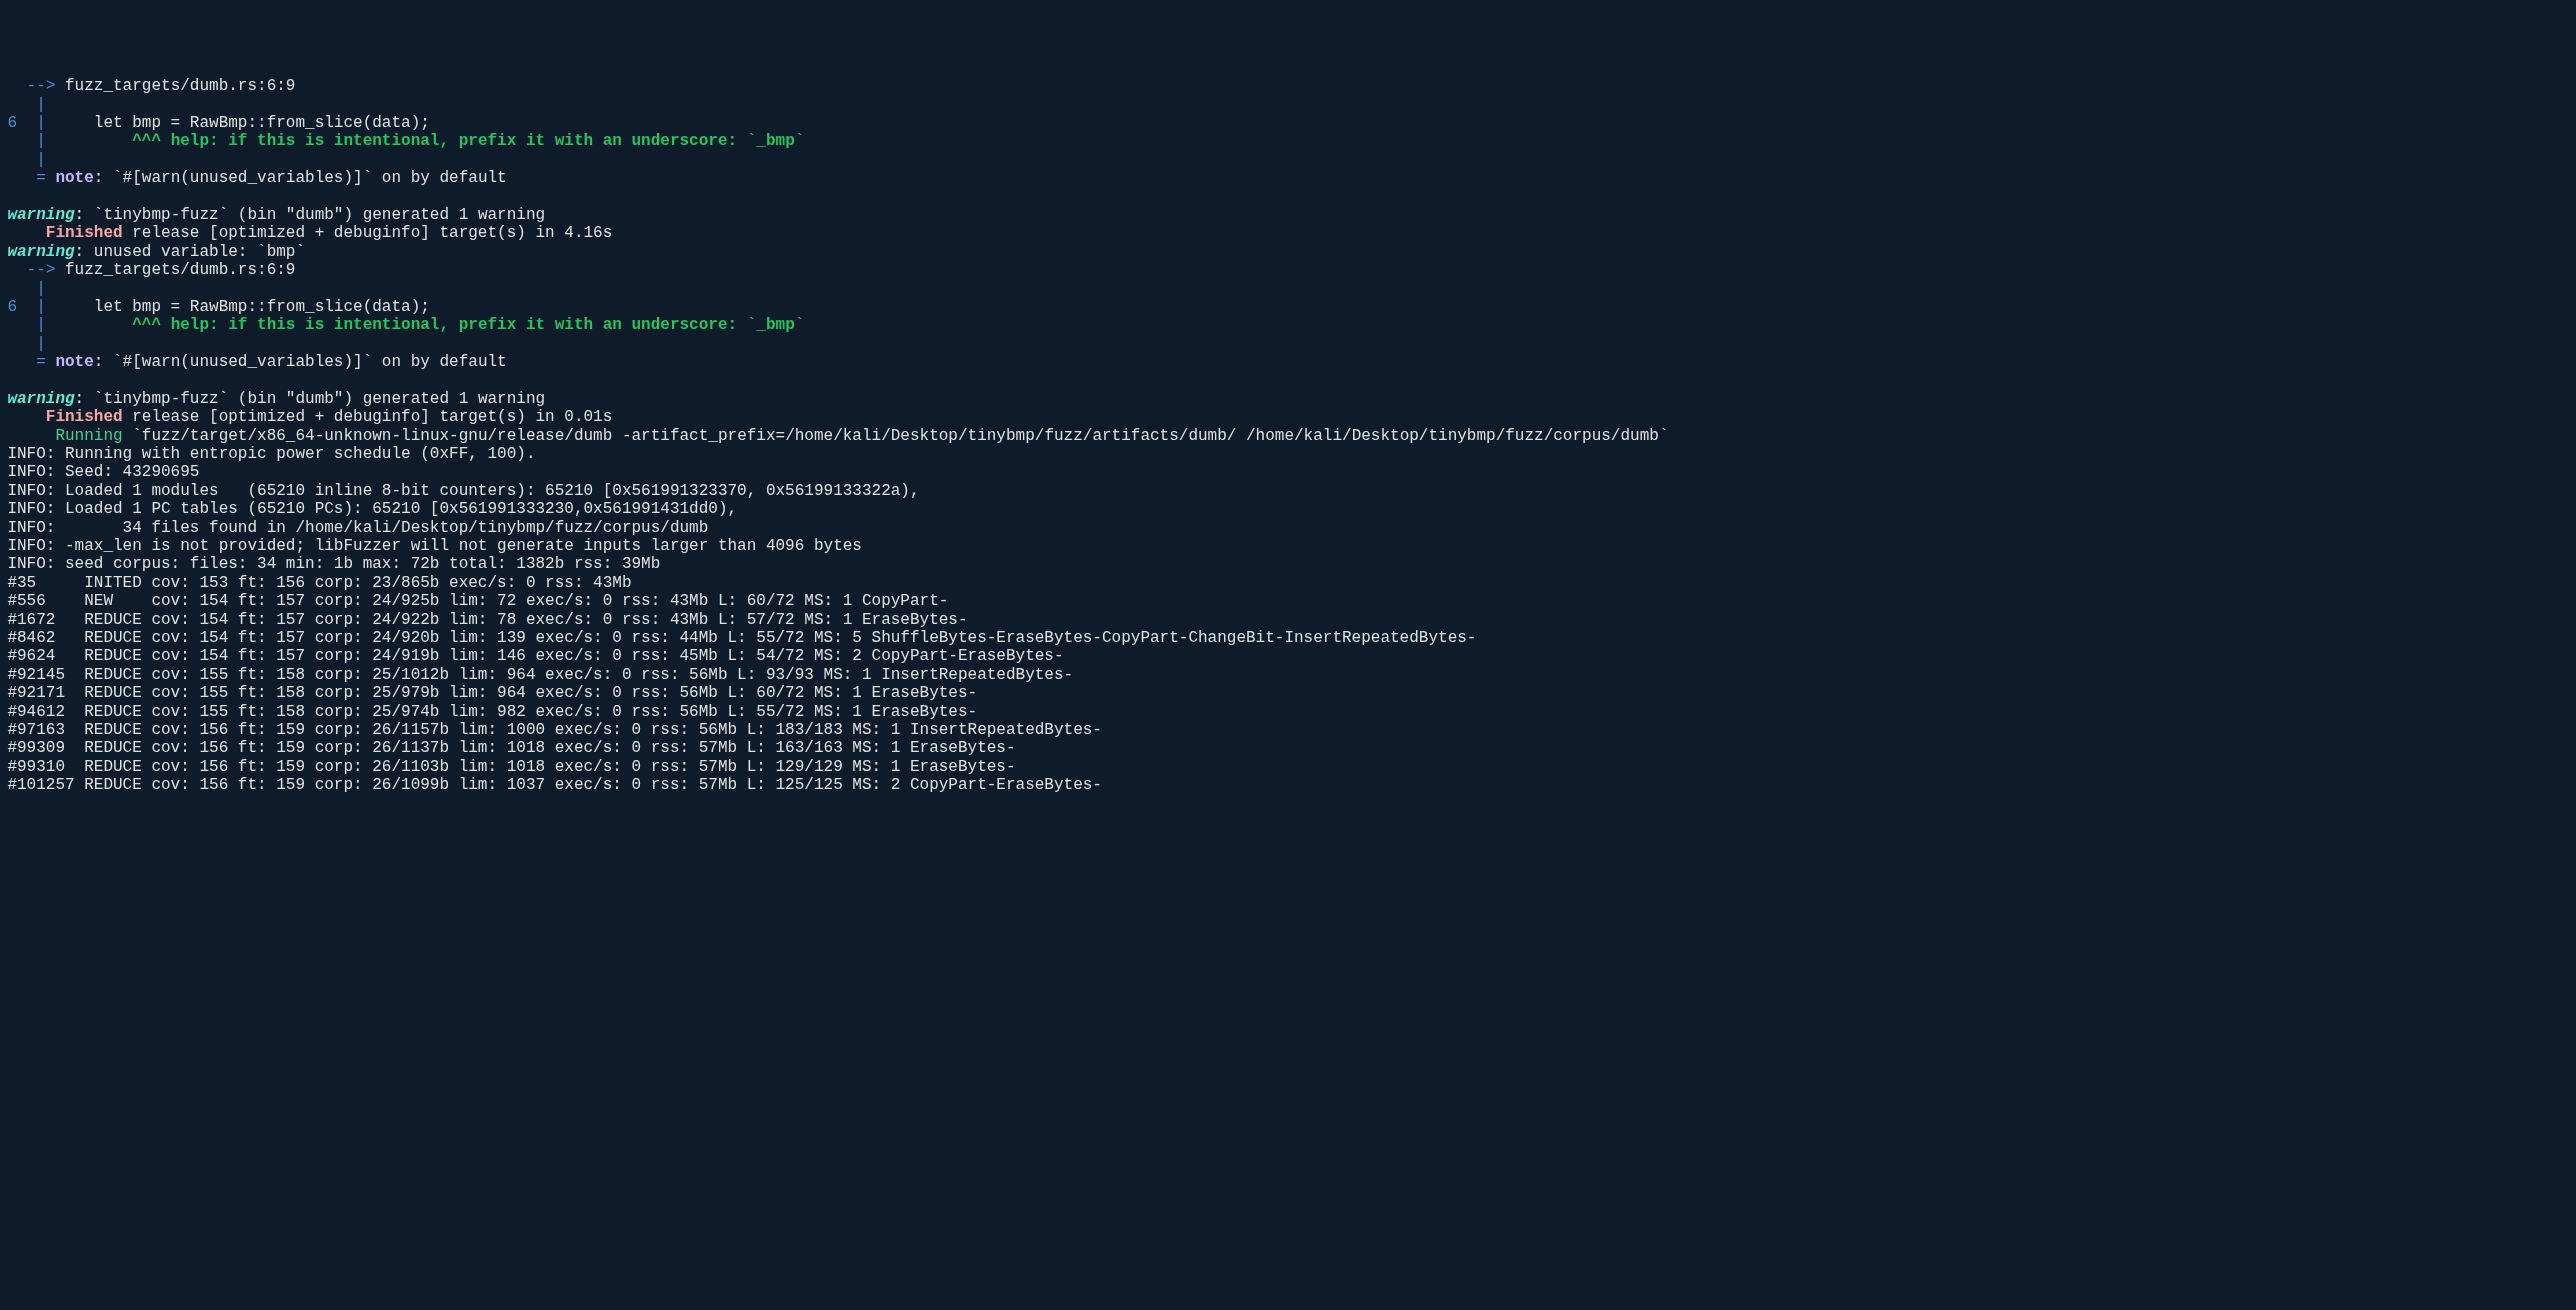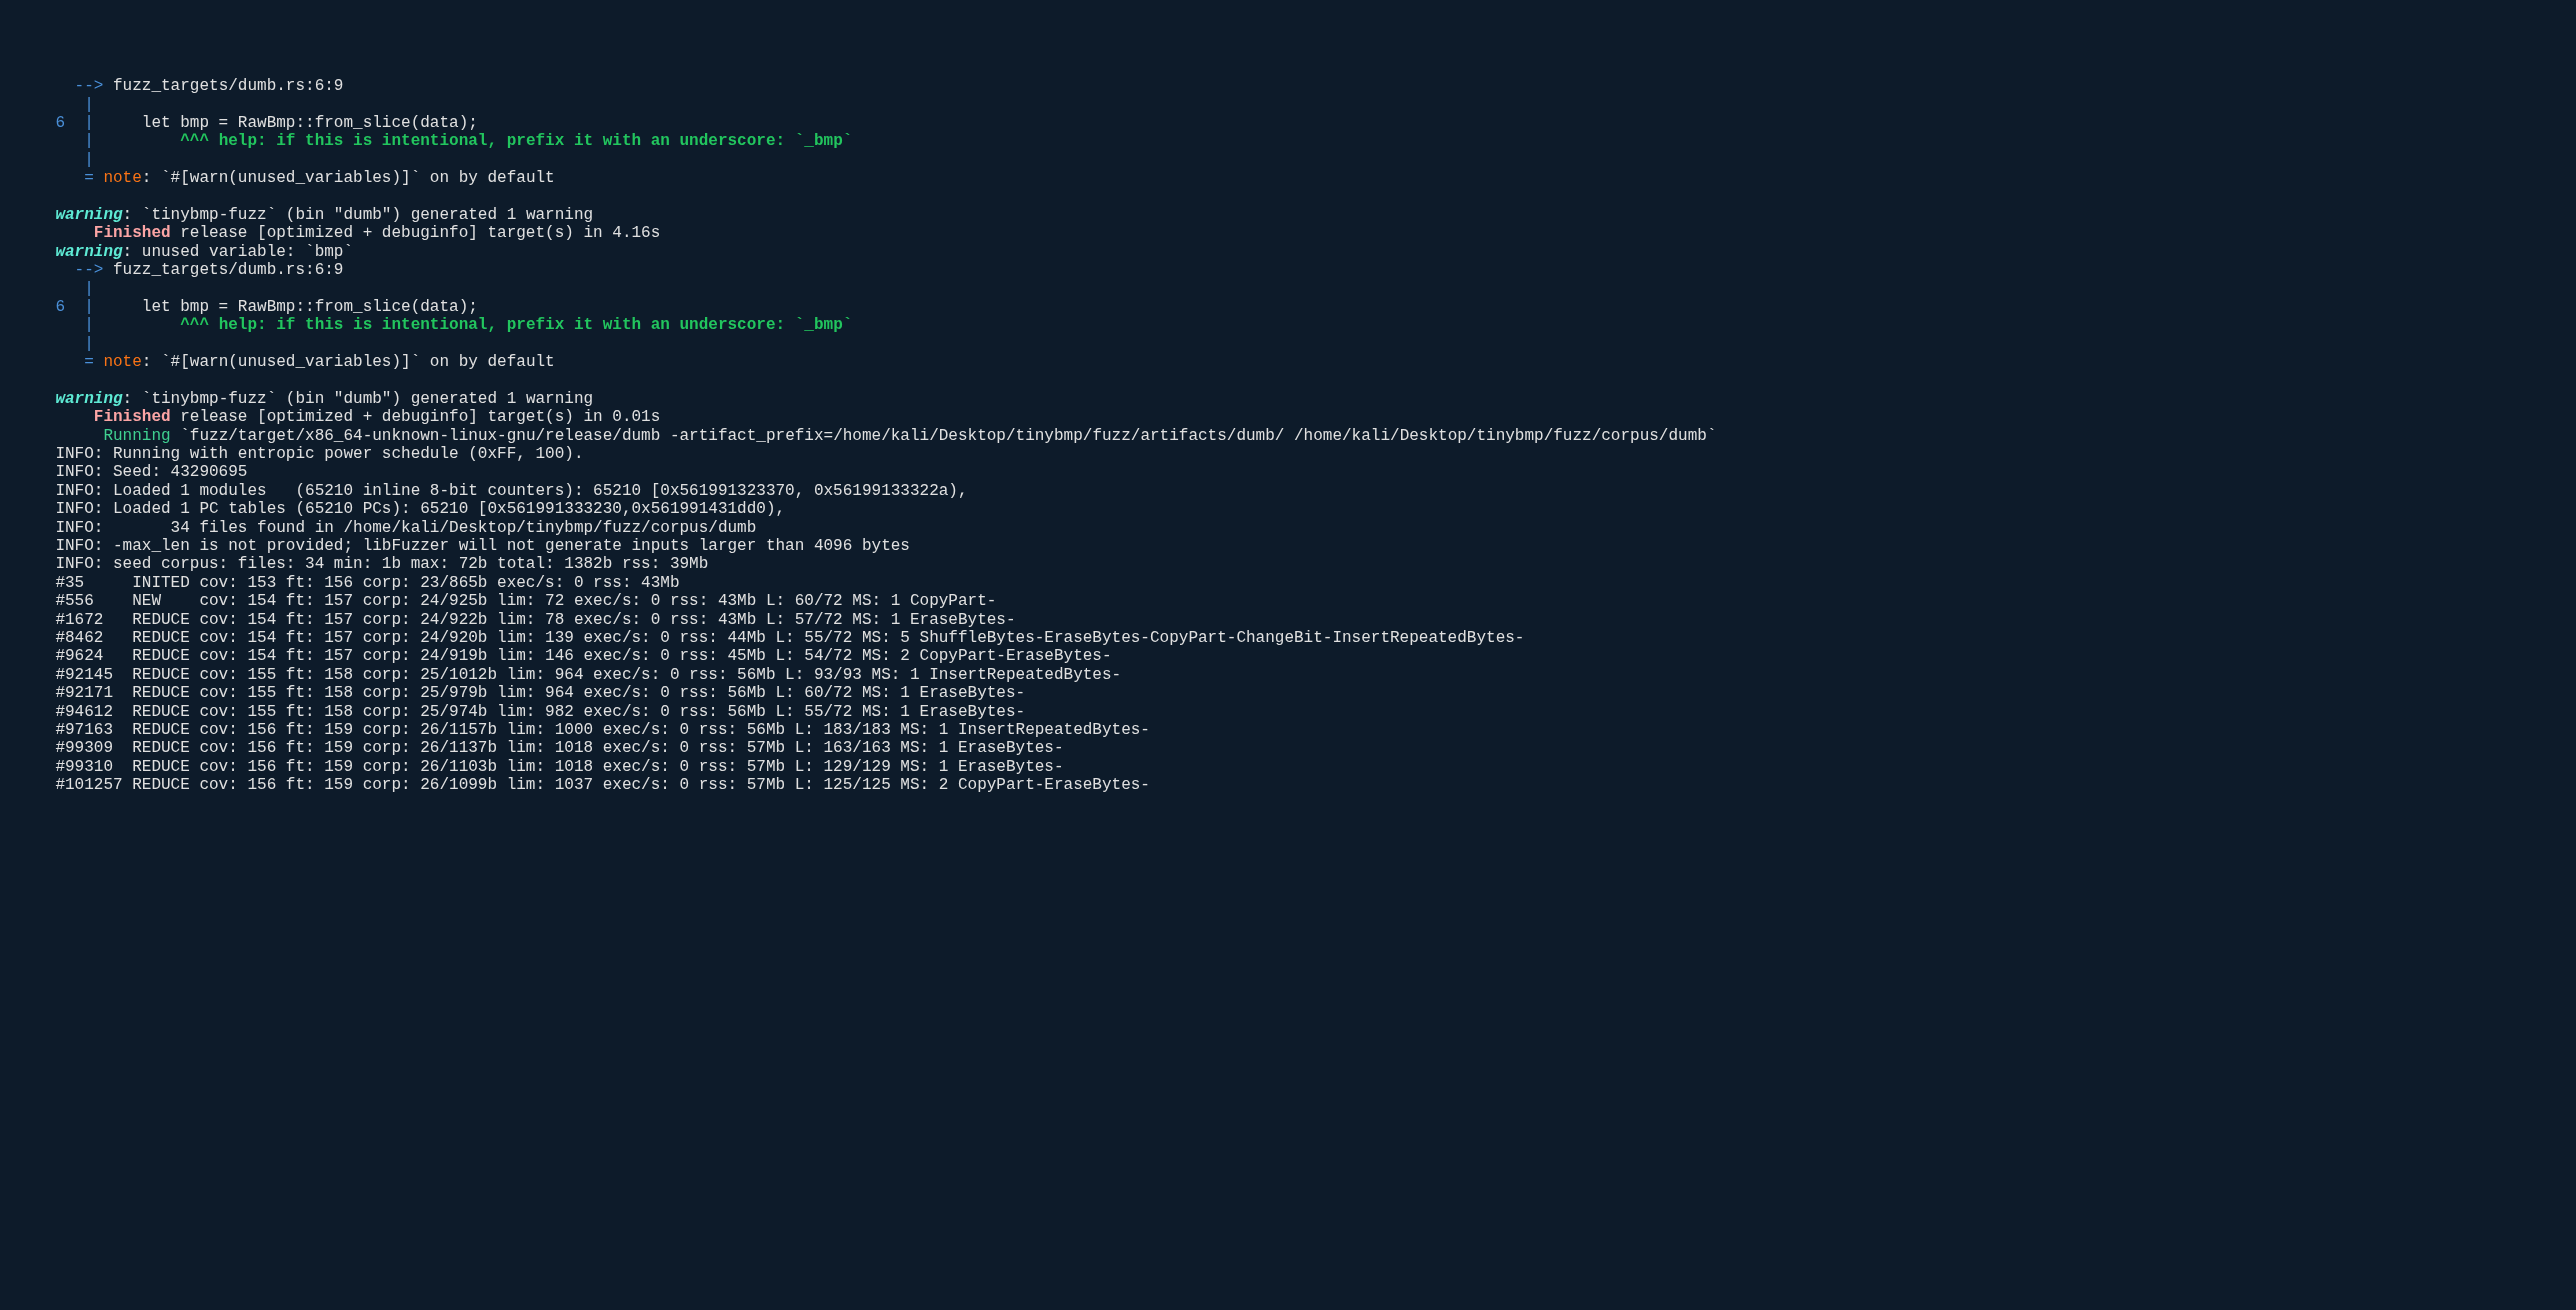--- a/index.html
+++ b/index.html
@@ -6,30 +6,30 @@
   body {
     background: #0d1b2a;
     color: #e0e0e0;
     font-family: 'Consolas', 'Monaco', 'Courier New', monospace;
     font-size: 16px;
     line-height: 1.15;
     padding: 3.7px 7.4px;
     white-space: pre;
     overflow: hidden;
   }
-  .line { display: block; margin-left: 48px; }
+  .line { display: block; }
   .arrow { color: #4a90d9; }
   .pipe { color: #4a90d9; }
   .linenum { color: #4a90d9; }
   .help { color: #22c55e; font-weight: bold; }
   .warning { color: #5eead4; font-weight: bold; font-style: italic; }
   .finished { color: #fca5a5; font-weight: bold; font-family: Liberation Mono, monospace; }
   .running { color: #3fd090; font-weight: normal; }
   .note-eq { color: #4a90d9; }
-  .note-label { color: #f97316; font-weight: normal; }
+  .note-label { color: #c4b5fd; font-weight: bold; }
   .normal { color: #e0e0e0; }
 </style>
 </head>
 <body>
 
 
 
 <div id="terminal"><div class="line"><span class="arrow">  --&gt;</span><span class="normal"> fuzz_targets/dumb.rs:6:9</span></div><div class="line"><span class="pipe">   |</span></div><div class="line"><span class="linenum">6  |</span><span class="normal">     let bmp = RawBmp::from_slice(data);</span></div><div class="line"><span class="pipe">   |</span><span class="normal">         </span><span class="help">^^^ help: if this is intentional, prefix it with an underscore: `_bmp`</span></div><div class="line"><span class="pipe">   |</span></div><div class="line"><span class="note-eq">   = </span><span class="note-label">note</span><span class="normal">: `#[warn(unused_variables)]` on by default</span></div><div class="line"><span class="normal"> </span></div><div class="line"><span class="warning">warning</span><span class="normal">: `tinybmp-fuzz` (bin "dumb") generated 1 warning</span></div><div class="line"><span class="normal">    </span><span class="finished">Finished</span><span class="normal"> release [optimized + debuginfo] target(s) in 4.16s</span></div><div class="line"><span class="warning">warning</span><span class="normal">: unused variable: `bmp`</span></div><div class="line"><span class="arrow">  --&gt;</span><span class="normal"> fuzz_targets/dumb.rs:6:9</span></div><div class="line"><span class="pipe">   |</span></div><div class="line"><span class="linenum">6  |</span><span class="normal">     let bmp = RawBmp::from_slice(data);</span></div><div class="line"><span class="pipe">   |</span><span class="normal">         </span><span class="help">^^^ help: if this is intentional, prefix it with an underscore: `_bmp`</span></div><div class="line"><span class="pipe">   |</span></div><div class="line"><span class="note-eq">   = </span><span class="note-label">note</span><span class="normal">: `#[warn(unused_variables)]` on by default</span></div><div class="line"><span class="normal"> </span></div><div class="line"><span class="warning">warning</span><span class="normal">: `tinybmp-fuzz` (bin "dumb") generated 1 warning</span></div><div class="line"><span class="normal">    </span><span class="finished">Finished</span><span class="normal"> release [optimized + debuginfo] target(s) in 0.01s</span></div><div class="line"><span class="normal">     </span><span class="running">Running</span><span class="normal"> `fuzz/target/x86_64-unknown-linux-gnu/release/dumb -artifact_prefix=/home/kali/Desktop/tinybmp/fuzz/artifacts/dumb/ /home/kali/Desktop/tinybmp/fuzz/corpus/dumb`</span></div><div class="line"><span class="normal">INFO: Running with entropic power schedule (0xFF, 100).</span></div><div class="line"><span class="normal">INFO: Seed: 43290695</span></div><div class="line"><span class="normal">INFO: Loaded 1 modules   (65210 inline 8-bit counters): 65210 [0x561991323370, 0x56199133322a),</span></div><div class="line"><span class="normal">INFO: Loaded 1 PC tables (65210 PCs): 65210 [0x561991333230,0x561991431dd0),</span></div><div class="line"><span class="normal">INFO:       34 files found in /home/kali/Desktop/tinybmp/fuzz/corpus/dumb</span></div><div class="line"><span class="normal">INFO: -max_len is not provided; libFuzzer will not generate inputs larger than 4096 bytes</span></div><div class="line"><span class="normal">INFO: seed corpus: files: 34 min: 1b max: 72b total: 1382b rss: 39Mb</span></div><div class="line"><span class="normal">#35     INITED cov: 153 ft: 156 corp: 23/865b exec/s: 0 rss: 43Mb</span></div><div class="line"><span class="normal">#556    NEW    cov: 154 ft: 157 corp: 24/925b lim: 72 exec/s: 0 rss: 43Mb L: 60/72 MS: 1 CopyPart-</span></div><div class="line"><span class="normal">#1672   REDUCE cov: 154 ft: 157 corp: 24/922b lim: 78 exec/s: 0 rss: 43Mb L: 57/72 MS: 1 EraseBytes-</span></div><div class="line"><span class="normal">#8462   REDUCE cov: 154 ft: 157 corp: 24/920b lim: 139 exec/s: 0 rss: 44Mb L: 55/72 MS: 5 ShuffleBytes-EraseBytes-CopyPart-ChangeBit-InsertRepeatedBytes-</span></div><div class="line"><span class="normal">#9624   REDUCE cov: 154 ft: 157 corp: 24/919b lim: 146 exec/s: 0 rss: 45Mb L: 54/72 MS: 2 CopyPart-EraseBytes-</span></div><div class="line"><span class="normal">#92145  REDUCE cov: 155 ft: 158 corp: 25/1012b lim: 964 exec/s: 0 rss: 56Mb L: 93/93 MS: 1 InsertRepeatedBytes-</span></div><div class="line"><span class="normal">#92171  REDUCE cov: 155 ft: 158 corp: 25/979b lim: 964 exec/s: 0 rss: 56Mb L: 60/72 MS: 1 EraseBytes-</span></div><div class="line"><span class="normal">#94612  REDUCE cov: 155 ft: 158 corp: 25/974b lim: 982 exec/s: 0 rss: 56Mb L: 55/72 MS: 1 EraseBytes-</span></div><div class="line"><span class="normal">#97163  REDUCE cov: 156 ft: 159 corp: 26/1157b lim: 1000 exec/s: 0 rss: 56Mb L: 183/183 MS: 1 InsertRepeatedBytes-</span></div><div class="line"><span class="normal">#99309  REDUCE cov: 156 ft: 159 corp: 26/1137b lim: 1018 exec/s: 0 rss: 57Mb L: 163/163 MS: 1 EraseBytes-</span></div><div class="line"><span class="normal">#99310  REDUCE cov: 156 ft: 159 corp: 26/1103b lim: 1018 exec/s: 0 rss: 57Mb L: 129/129 MS: 1 EraseBytes-</span></div><div class="line"><span class="normal">#101257 REDUCE cov: 156 ft: 159 corp: 26/1099b lim: 1037 exec/s: 0 rss: 57Mb L: 125/125 MS: 2 CopyPart-EraseBytes-</span></div></div>
 
 

